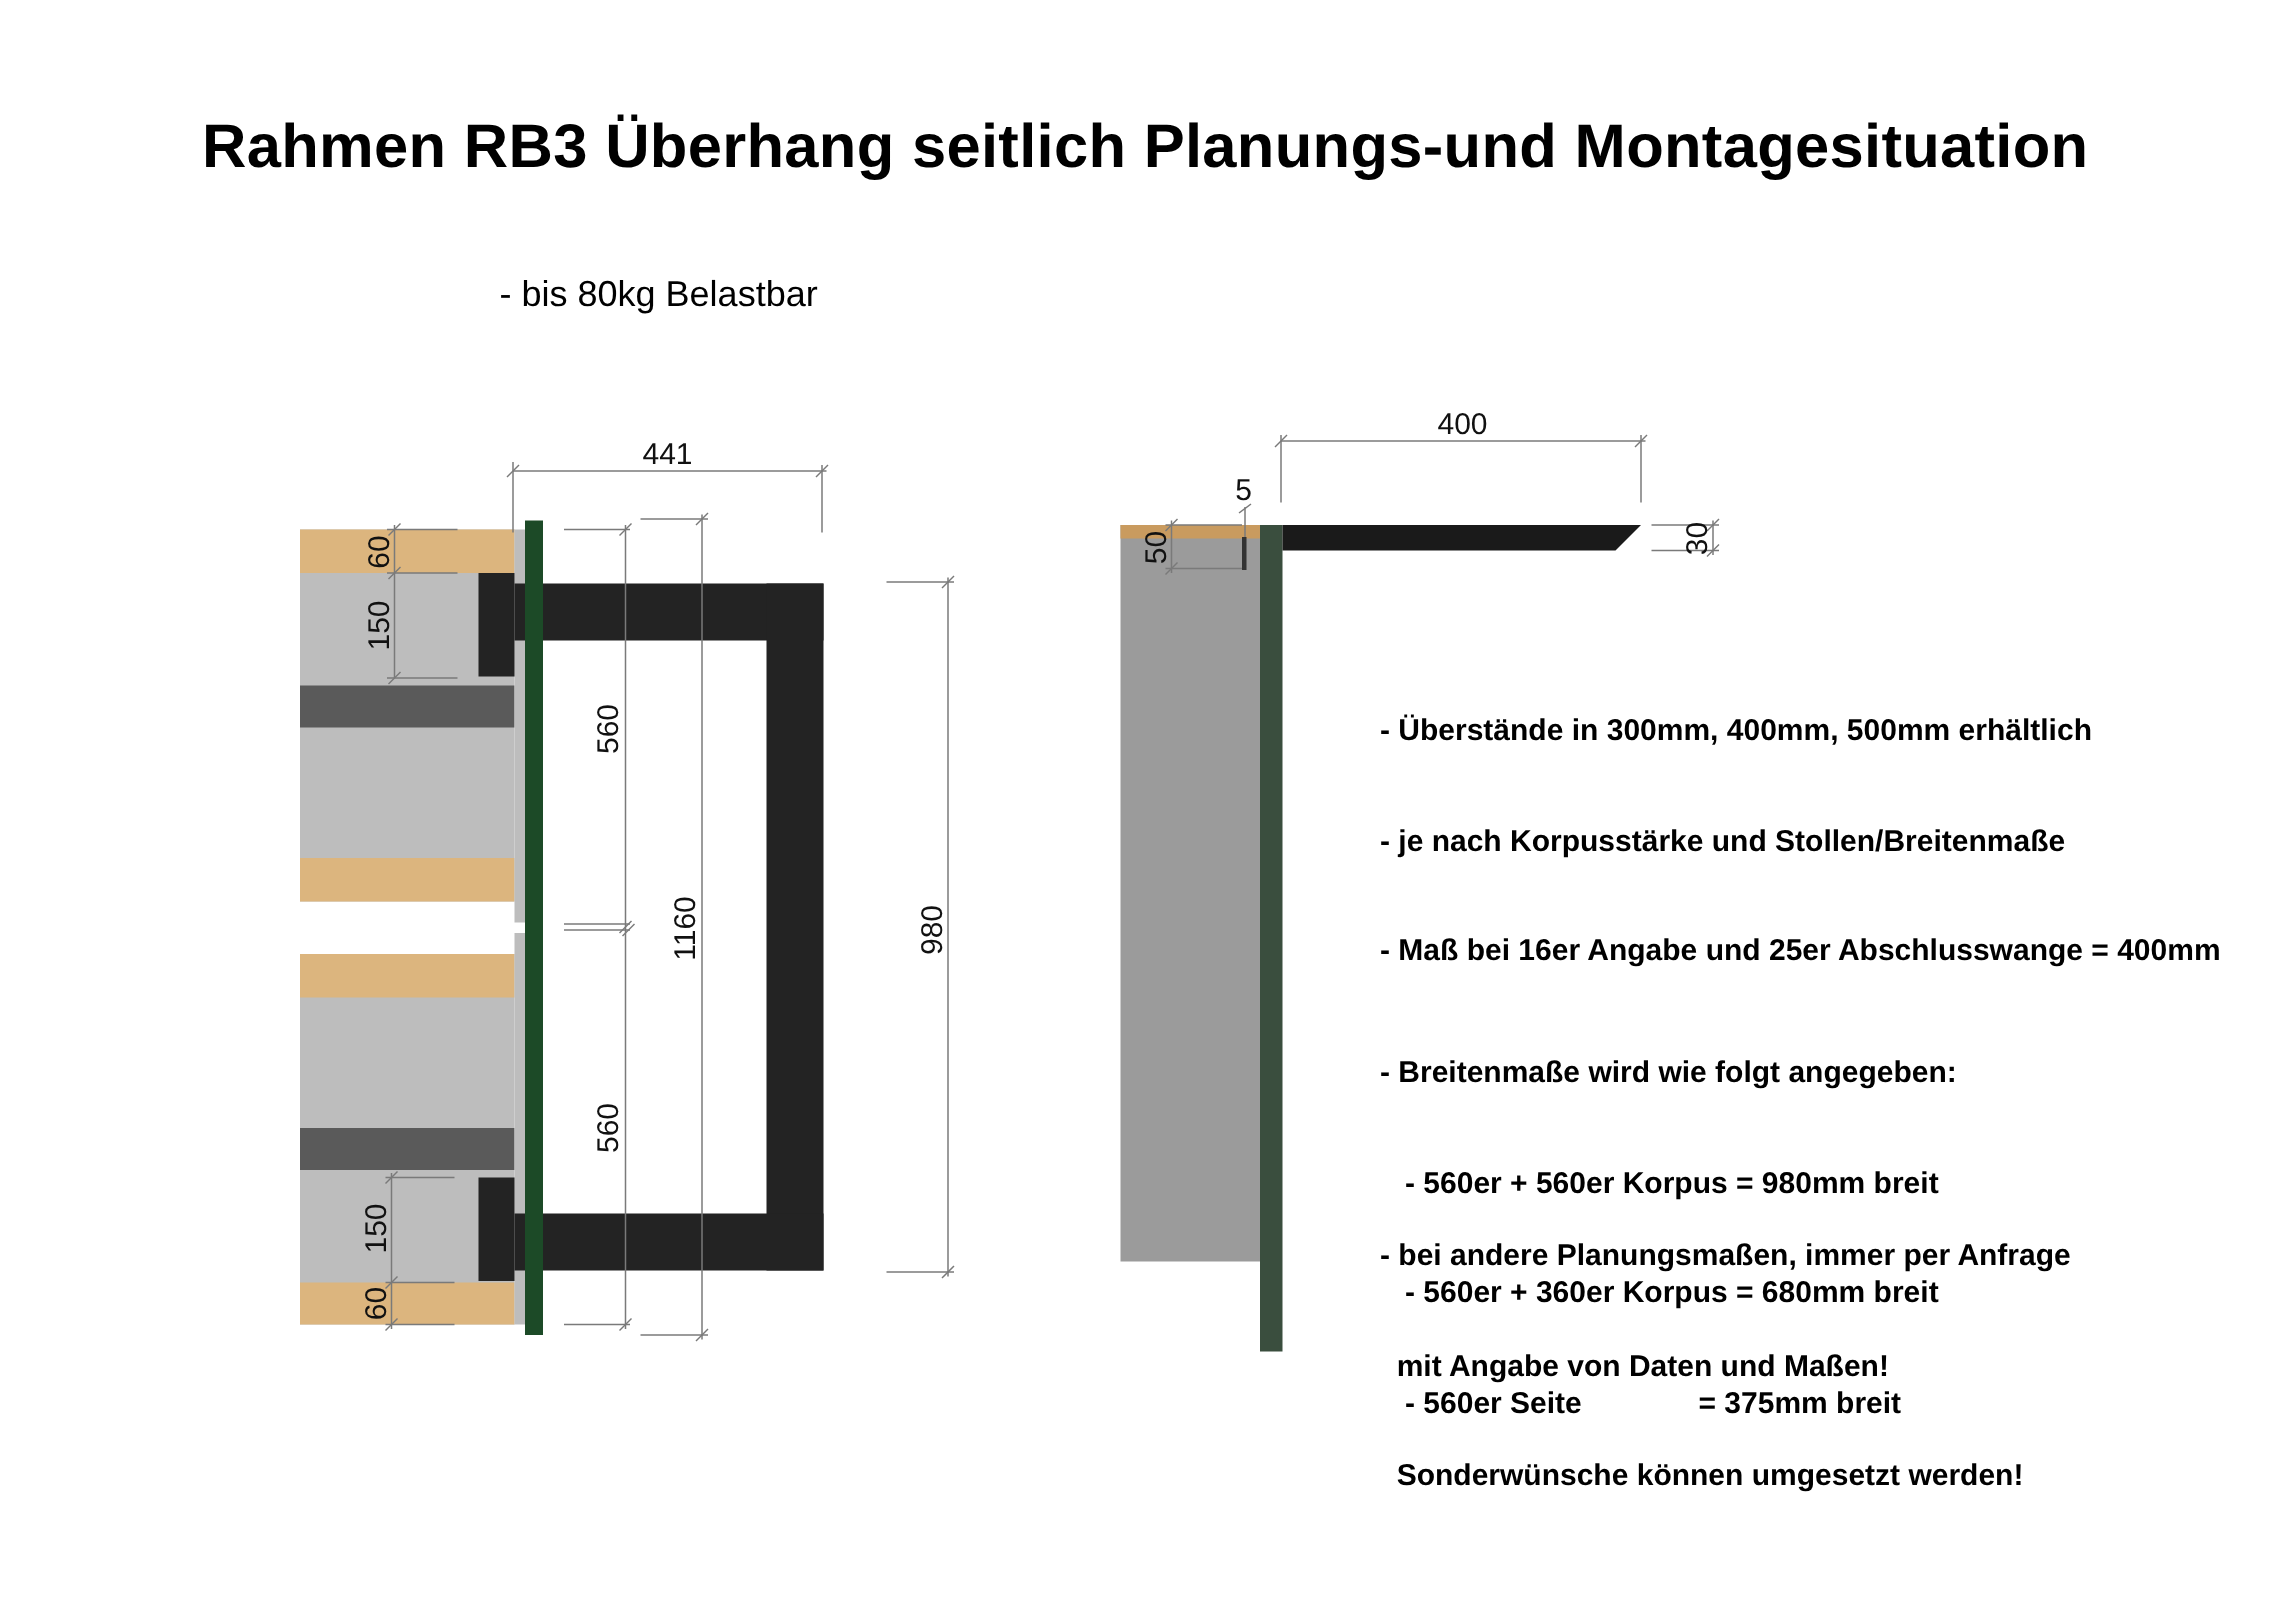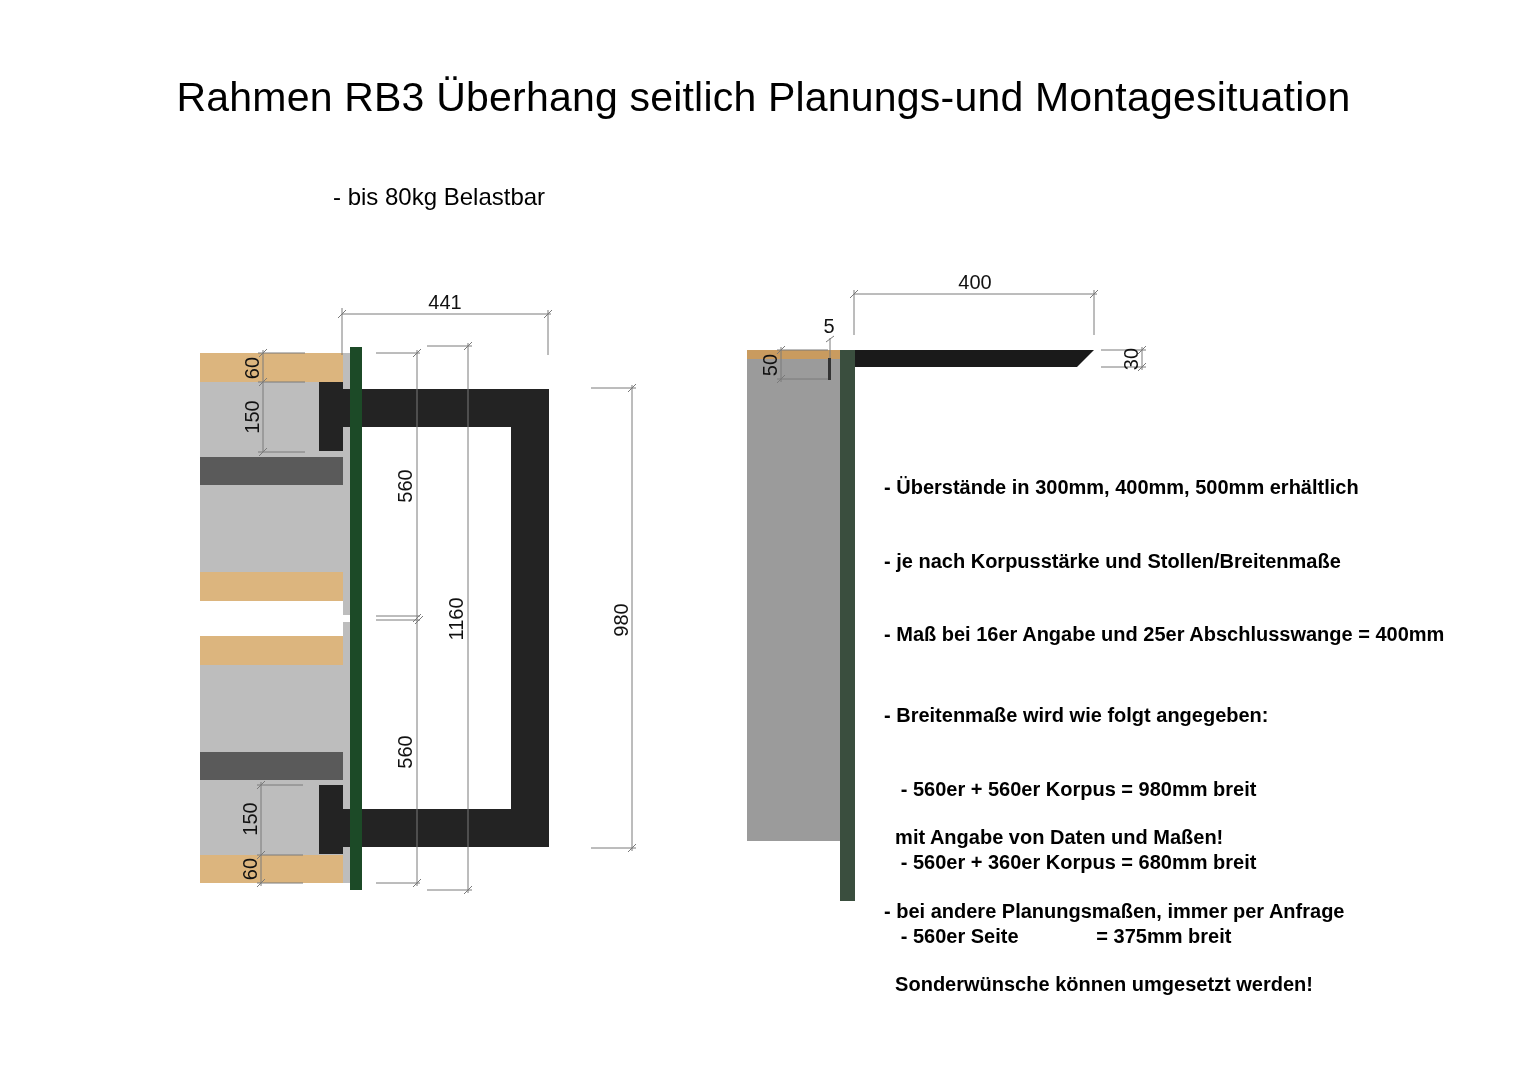--- a/index.html
+++ b/index.html
@@ -1,22 +1,22 @@
 <!DOCTYPE html>
 <html><head>
 <meta charset="utf-8">
 <style>
   html, body { margin: 0; padding: 0; background: #ffffff; }
   body { width: 1527px; height: 1080px; position: relative; overflow: hidden;
          font-family: "Liberation Sans", sans-serif; color: #000; }
   .title { position: absolute; left: 0; top: 74px; width: 1527px; text-align: center;
-           font-size: 41px; font-weight: normal; letter-spacing: 0.2px; }
+           font-size: 41px; font-weight: bold; letter-spacing: 0.2px; }
   .subtitle { position: absolute; left: 333px; top: 167px; font-size: 24px; font-weight: normal; margin-top: 16px; }
   svg.drawing { position: absolute; left: 0; top: 0; }
-  .notes { position: absolute; font-size: 20px; font-weight: bold; line-height: 24.5px; white-space: pre; }
+  .notes { position: absolute; font-size: 20px; font-weight: bold; line-height: 24.5px; white-space: pre; margin-left: 36px; }
   .dim-text { font-family: "Liberation Sans", sans-serif; font-size: 20px; fill: #111; }
 </style>
 </head>
 <body>
 
 <div class="title">Rahmen RB3 Überhang seitlich Planungs-und Montagesituation</div>
 <div class="subtitle">- bis 80kg Belastbar</div>
 
 <svg class="drawing" width="1527" height="1080" viewBox="0 0 1527 1080">
 
@@ -147,16 +147,16 @@
 </div>
 
 <div class="notes" style="left:884px; top:654px;">
   <div>- Breitenmaße wird wie folgt angegeben:</div>
   <div>   - 560er + 560er Korpus = 980mm breit</div>
   <div>   - 560er + 360er Korpus = 680mm breit</div>
   <div>   - 560er Seite              = 375mm breit</div>
 </div>
 
 <div class="notes" style="left:884px; top:776px;">
+  <div>- bei andere Planungsmaßen, immer per Anfrage</div>
   <div>  mit Angabe von Daten und Maßen!</div>
-  <div>- bei andere Planungsmaßen, immer per Anfrage</div>
   <div>  Sonderwünsche können umgesetzt werden!</div>
 </div>
 
 </body></html>

